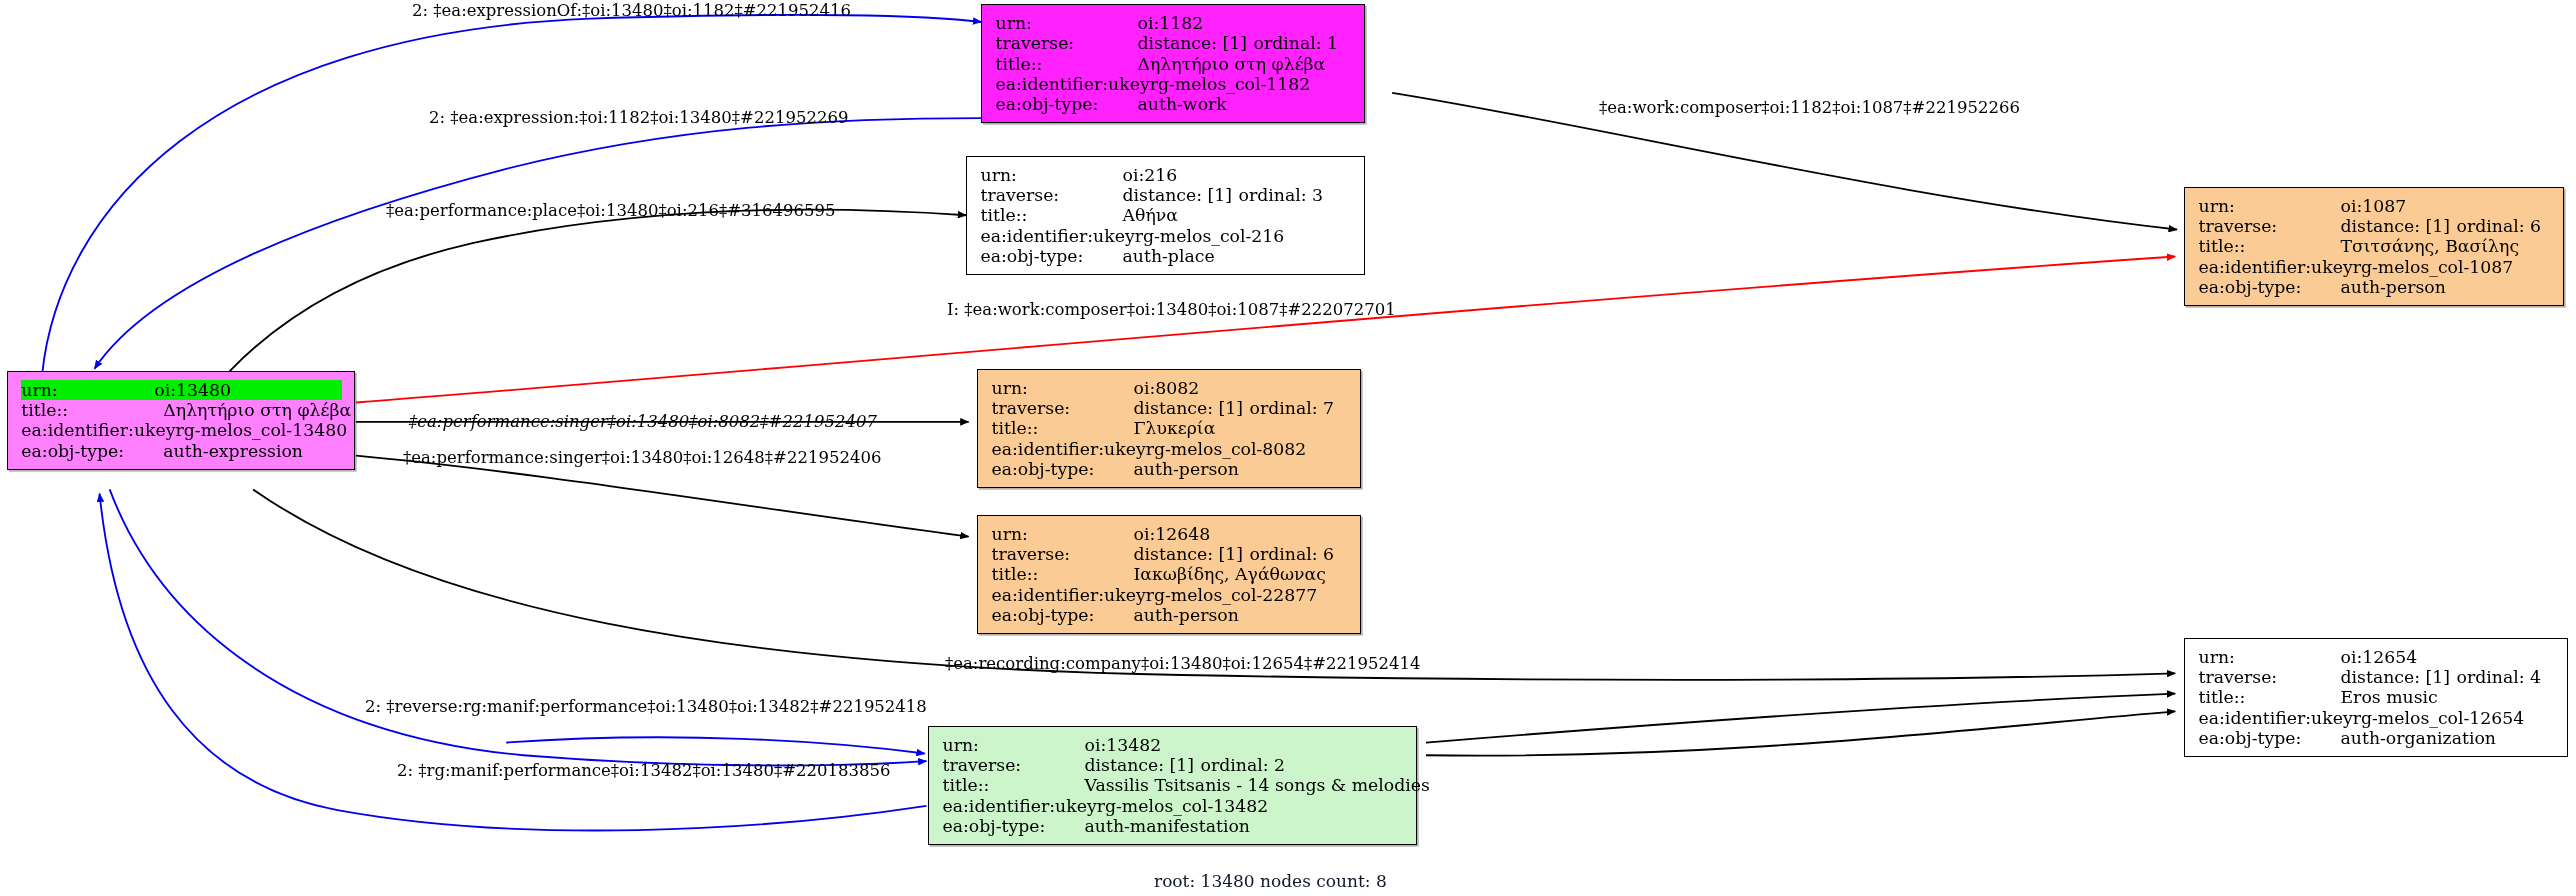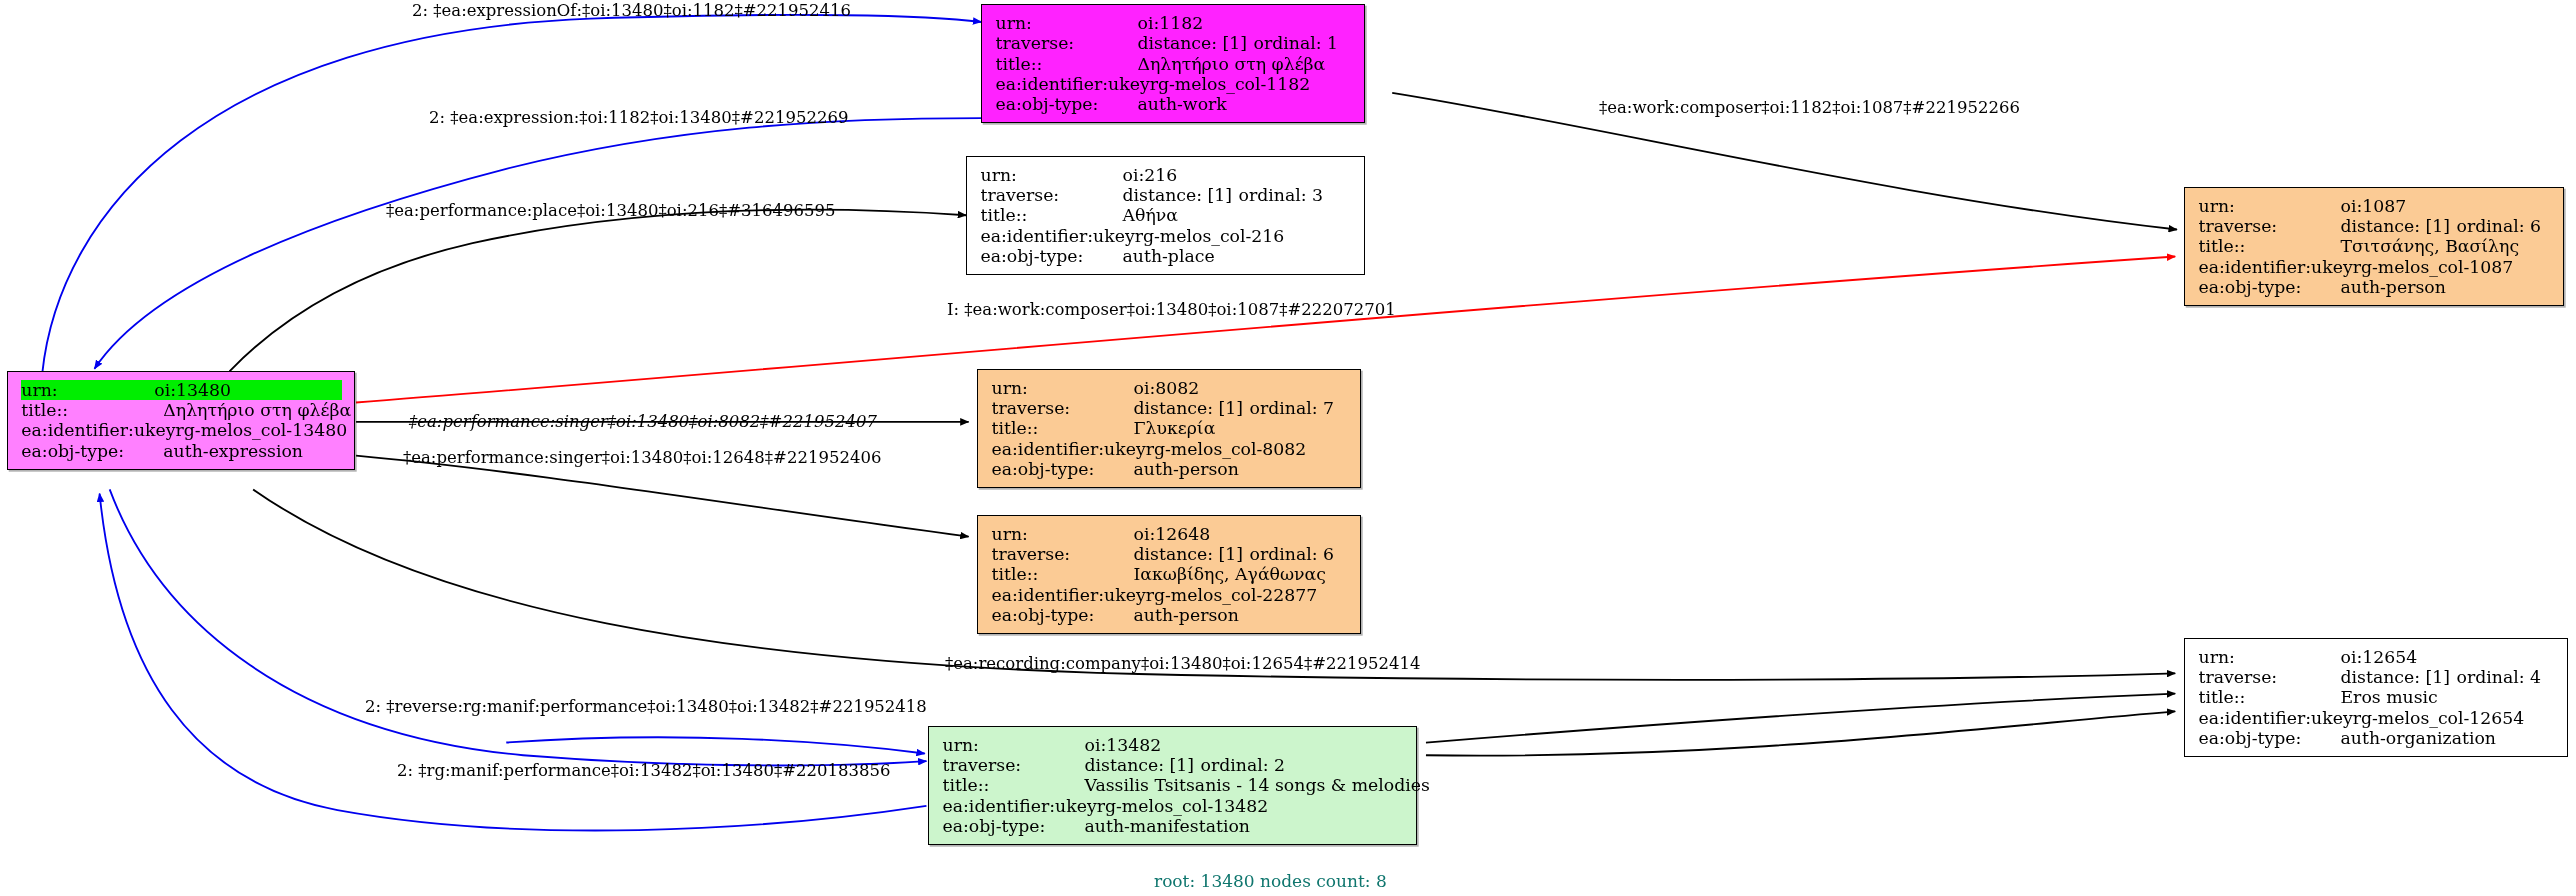--- a/index.html
+++ b/index.html
@@ -62,21 +62,21 @@
   .edge-label {
     position: absolute;
     font-size: 16.5px;
     color: #000000;
     white-space: nowrap;
     line-height: 1;
   }
   .footer-label {
     position: absolute;
     font-size: 17px;
-    color: #0f766e;
+    color: #0f172a;
     white-space: nowrap;
   }
 </style>
 </head>
 <body>
 
 <div id="canvas">
 
   <svg id="edge-layer" viewBox="0 0 3053 1063" xmlns="http://www.w3.org/2000/svg">
     <defs>

